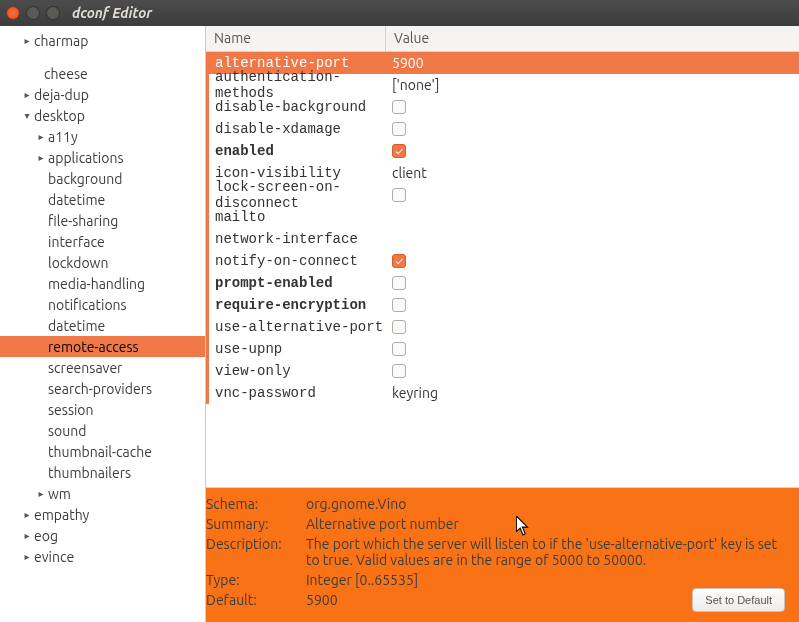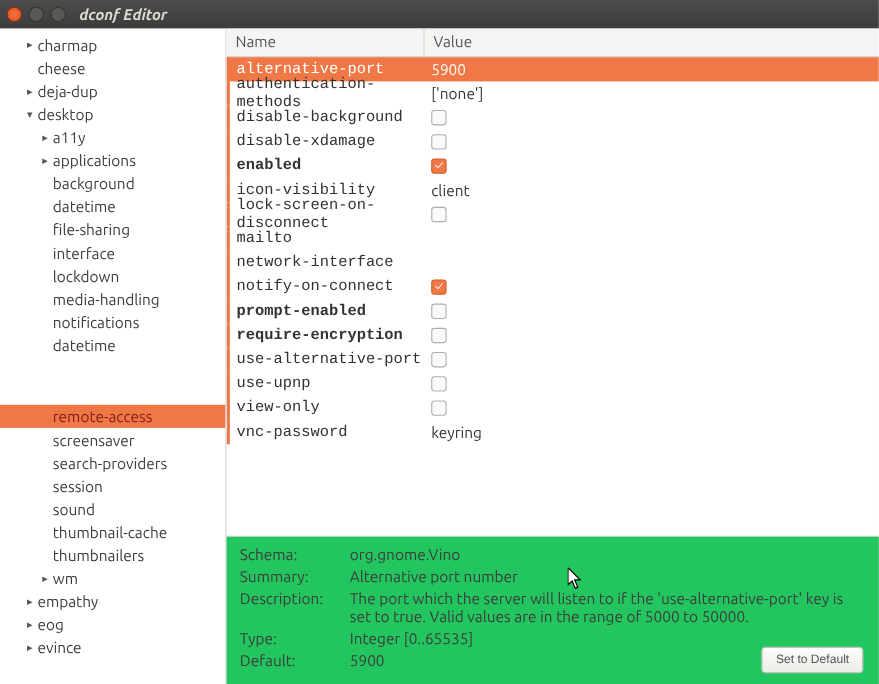--- a/index.html
+++ b/index.html
@@ -6,37 +6,37 @@
 body { font-family: "Ubuntu", "Liberation Sans", sans-serif; font-size: 14px; color: #333; background: #f2f1f0; width: 799px; height: 622px; overflow: hidden; }
 .titlebar { background: linear-gradient(#4c4c4c, #3c3c3c); height: 26px; display: flex; align-items: center; padding: 0 6px; color: #dfdbd2; font-style: italic; }
 .wbtn { width: 14px; height: 14px; border-radius: 50%; margin-right: 6px; border: 1px solid rgba(0,0,0,0.4); background: #5a5955; }
 .wbtn.close { background: radial-gradient(#f07746,#e24912); }
 .title { font-weight: bold; margin-left: 6px; font-size: 14px; }
 .content { display: flex; height: calc(622px - 26px); }
 .sidebar { width: 206px; background: #fff; border-right: 1px solid #d0ccc7; overflow-y: auto; padding-top: 4px; }
 .sidebar::-webkit-scrollbar, .settings-list::-webkit-scrollbar { width: 12px; }
 .tree-item { display: flex; align-items: center; height: 21px; cursor: pointer; color: #3c3c3c; }
 .tree-item .tri { width: 10px; display: inline-block; text-align: center; font-size: 10px; margin-right: 2px; color: #555; }
-.tree-item.selected { background: #f07746; color: #7f1d1d; margin-top: 44px; }
+.tree-item.selected { background: #f07746; color: #000000; }
 .tree-item.selected .tri { color: #fff; }
 .main { flex: 1; display: flex; flex-direction: column; }
 .settings-list { flex: 1; background: #fff; overflow: auto; border-bottom: 1px solid #d6d2cc; }
 .list-header { display: flex; height: 26px; border-bottom: 1px solid #d6d2cc; background: #f5f4f2; }
 .list-header div { padding: 4px 8px; color: #555; font-size: 14px; }
 .col-name { width: 180px; border-right: 1px solid #d6d2cc; }
 .col-value { flex: 1; }
 .row { display: flex; height: 22px; align-items: center; border-left: 3px solid #f07746; cursor: pointer; }
 .row.selected { background: #f07746; color: #fff; }
 .row .cell-name { width: 177px; padding-left: 6px; font-family: Liberation Mono, monospace; }
 .row .cell-value { flex: 1; padding-left: 6px; display: flex; align-items: center; }
 .row.bold .cell-name { font-weight: bold; }
 .checkbox { width: 14px; height: 14px; border: 1px solid #b3ada5; border-radius: 3px; background: #fafafa; display: inline-flex; align-items: center; justify-content: center; }
 .checkbox.checked { background: #f07746; border-color: #d85c29; }
 .checkbox.checked::after { content: "✓"; color: #fff; font-size: 11px; line-height: 1; }
-.details { padding: 8px 12px 10px 12px; background: #22c55e; position: relative; font-size: 14px; }
+.details { padding: 8px 12px 10px 0; background: #f97316; position: relative; font-size: 14px; }
 .details-row { display: flex; margin-bottom: 4px; }
 .details-label { width: 100px; color: #3c3c3c; }
 .details-value { flex: 1; color: #3c3c3c; }
 .set-default { position: absolute; right: 14px; bottom: 10px; padding: 5px 12px; border: 1px solid #c7c2ba; border-radius: 4px; background: linear-gradient(#fdfdfc,#eeece8); color: #555; cursor: pointer; font-size: 11px; }
 .cursor { position: absolute; width: 14px; height: 20px; pointer-events: none; }
 </style>
 </head>
 <body>
 
 <div class="titlebar">
@@ -45,21 +45,21 @@
   <span class="wbtn"></span>
   <span class="title">dconf Editor</span>
 </div>
 
 <div class="content">
   <div class="sidebar" id="sidebar">
       <div class="tree-item" style="padding-left: 22px;">
         <span class="tri">▸</span>
         <span>charmap</span>
       </div>
-      <div class="tree-item" style="padding-left: 22px;">
+      <div class="tree-item" style="padding-left: 32px; margin-top: 12px;">
         <span class="tri"></span>
         <span>cheese</span>
       </div>
       <div class="tree-item" style="padding-left: 22px;">
         <span class="tri">▸</span>
         <span>deja-dup</span>
       </div>
       <div class="tree-item" style="padding-left: 22px;">
         <span class="tri">▾</span>
         <span>desktop</span>

